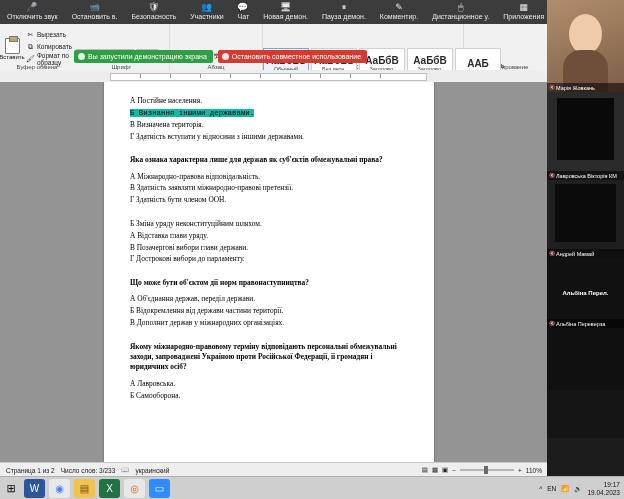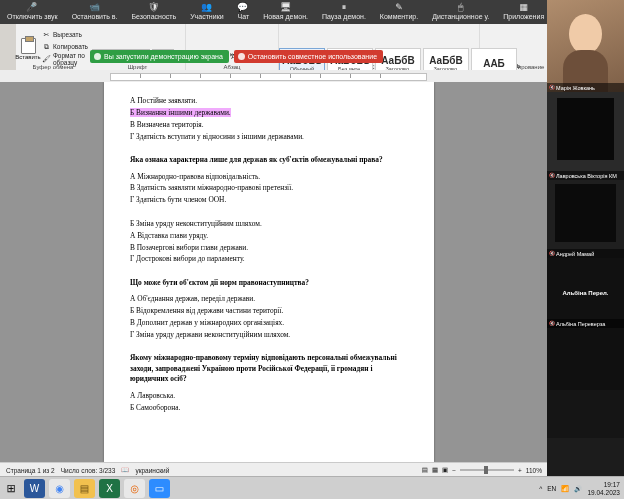--- a/index.html
+++ b/index.html
@@ -9,21 +9,21 @@
 
   
   .zoombar{position:absolute;left:0;top:0;width:547px;height:24px;background:#3c3c3c;color:#e8e8e8;
            display:flex;align-items:center;}
   .zoombar .zi{display:flex;flex-direction:column;align-items:center;justify-content:center;
                padding:0 7px;height:24px;font-size:7px;line-height:9px;white-space:nowrap;}
   .zoombar .zi .gl{font-size:9px;line-height:9px;}
   .zb-sep{width:1px;height:16px;background:#555;}
 
   
-  .ribbon{position:absolute;left:16px;top:24px;width:547px;height:46px;background:#f1f1f1;
+  .ribbon{position:absolute;left:0;top:24px;width:547px;height:46px;background:#f1f1f1;
           border-bottom:1px solid #c8c8c8;text-decoration:underline;}
   .rb-left{position:absolute;left:0;top:0;width:74px;height:46px;}
   .rb-left .rrow{display:flex;align-items:center;height:11px;margin:1px 0 0 2px;font-size:6.5px;color:#222;}
   .rb-left .rrow .ic{width:9px;text-align:center;font-size:7px;margin-right:2px;}
   .paste-btn{position:absolute;left:2px;top:6px;width:20px;height:30px;display:flex;flex-direction:column;
              align-items:center;justify-content:flex-end;font-size:6px;}
   .paste-ic{width:13px;height:14px;border:1px solid #7a7a7a;background:#fff;border-radius:1px;position:relative;}
   .paste-ic:after{content:"";position:absolute;left:3px;top:-3px;width:7px;height:4px;background:#c2a36b;border:1px solid #7a7a7a;}
   .grp-label{position:absolute;bottom:0;width:100%;text-align:center;font-size:6px;color:#444;}
   .grp{position:absolute;top:0;height:46px;border-right:1px solid #dcdcdc;}
@@ -62,21 +62,21 @@
   .ruler .bar{position:absolute;left:110px;top:3px;width:315px;height:6px;background:#fff;border:1px solid #c0c0c0;}
   .ruler .mk{position:absolute;top:4px;width:1px;height:4px;background:#9a9a9a;}
 
   
   .docarea{position:absolute;left:0;top:82px;width:547px;height:380px;background:#949494;overflow:hidden;}
   .page{position:absolute;left:104px;top:0;width:330px;height:380px;background:#fff;box-shadow:0 0 2px rgba(0,0,0,.4);}
   .page-inner{padding:14px 22px 0 26px;font-family:"Liberation Serif",serif;font-size:7.4px;color:#000;line-height:10.4px;}
   .q{font-weight:bold;margin-bottom:6px;}
   .ans{margin:0 0 1.5px 0;}
   .ansblock{margin-bottom:13px;}
-  .hl{background:#f0abfc;}
+  .hl{background:#14b8a6;font-family:Liberation Mono, monospace;}
 
   
   .status{position:absolute;left:0;top:462px;width:547px;height:14px;background:#eeeeee;border-top:1px solid #cacaca;
           display:flex;align-items:center;font-size:6.5px;color:#222;}
   .status .s{margin-left:6px;}
   .status .right{margin-left:auto;display:flex;align-items:center;gap:4px;margin-right:5px;}
   .zoomtrack{width:54px;height:2px;background:#b5b5b5;position:relative;}
   .zoomthumb{position:absolute;left:24px;top:-3px;width:4px;height:8px;background:#6a6a6a;}
 
   
@@ -277,21 +277,21 @@
     <div class="mk" style="left:320px"></div>
       <div class="mk" style="left:350px"></div>
     <div class="mk" style="left:380px"></div>
   </div>
 
   <div class="docarea">
     <div class="page">
       <div class="page-inner">
 
         <div class="ansblock">
-          <div class="ans"><span>А Постійне заявляти.</span></div>
+          <div class="ans"><span>А Постійне населення.</span></div>
           <div class="ans"><span class="hl">Б Визнання іншими державами.</span></div>
           <div class="ans"><span>В Визначена територія.</span></div>
           <div class="ans"><span>Г Здатність вступати у відносини з іншими державами.</span></div>
         </div>
 
         <div class="q">Яка ознака характерна лише для держав як суб'єктів обмежувальні права?</div>
         <div class="ansblock">
           <div class="ans"><span>А Міжнародно-правова відповідальність.</span></div>
           <div class="ans"><span>В Здатність заявляти міжнародно-правові претензії.</span></div>
           <div class="ans"><span>Г Здатність бути членом ООН.</span></div>
@@ -302,21 +302,20 @@
           <div class="ans"><span>А Відставка глави уряду.</span></div>
           <div class="ans"><span>В Позачергові вибори глави держави.</span></div>
           <div class="ans"><span>Г Дострокові вибори до парламенту.</span></div>
         </div>
 
         <div class="q">Що може бути об'єктом дії норм правонаступництва?</div>
         <div class="ansblock">
           <div class="ans"><span>А Об'єднання держав, переділ держави.</span></div>
           <div class="ans"><span>Б Відокремлення від держави частини території.</span></div>
           <div class="ans"><span>В Дополнит держав у міжнародних організаціях.</span></div>
-          <div class="ans"><span>Г Зміна уряду держави неконституційним шляхом.</span></div>
         </div>
 
         <div class="q">Якому міжнародно-правовому терміну відповідають персональні обмежувальні заходи, запроваджені Україною проти Російської Федерації, її громадян і юридичних осіб?</div>
         <div class="ansblock">
           <div class="ans"><span>А Лавровська.</span></div>
           <div class="ans"><span>Б Самооборона.</span></div>
         </div>
 
       </div>
     </div>

